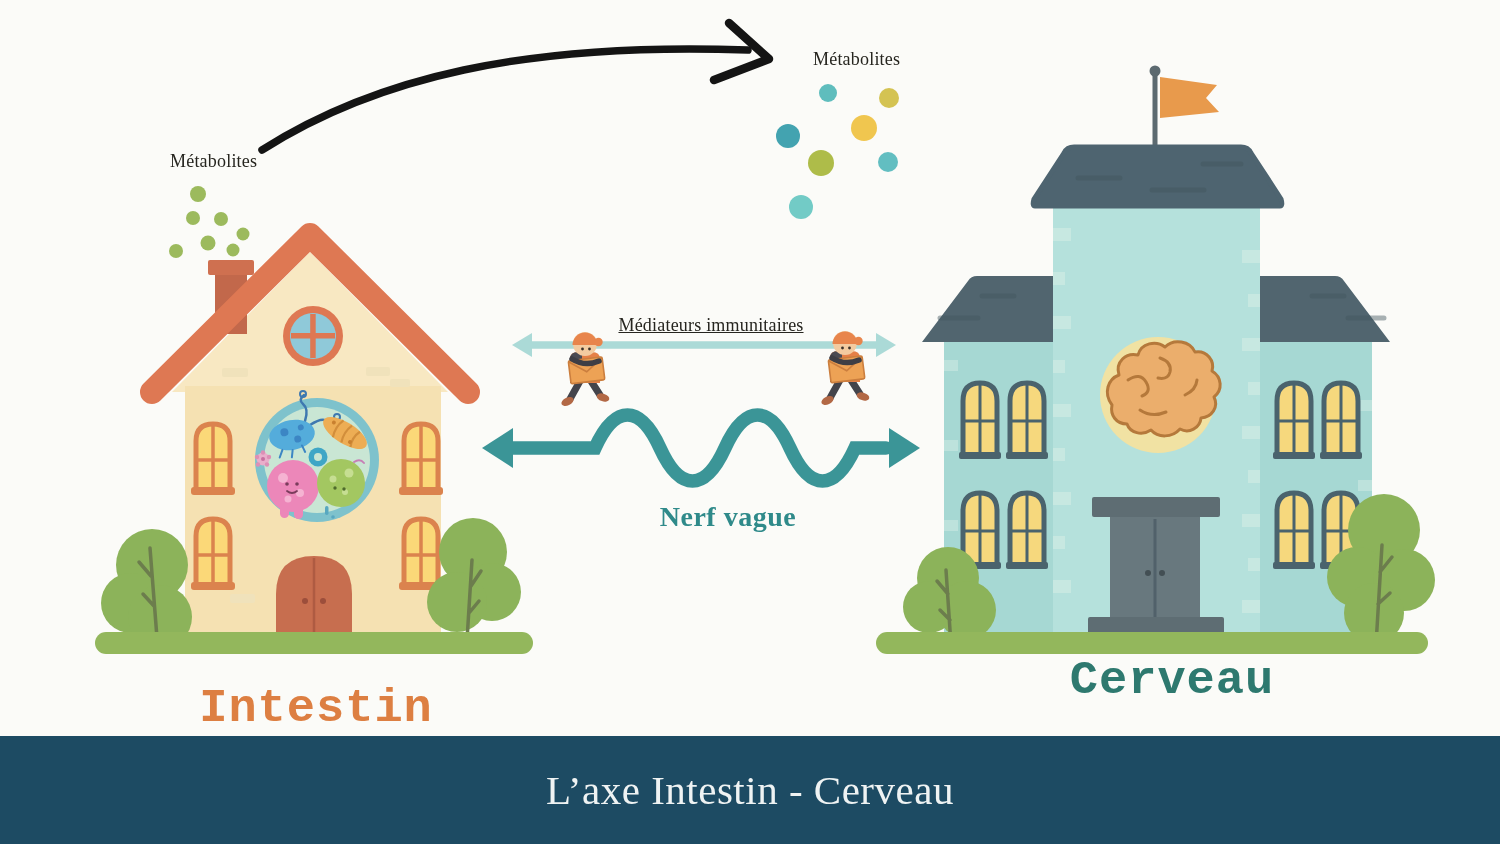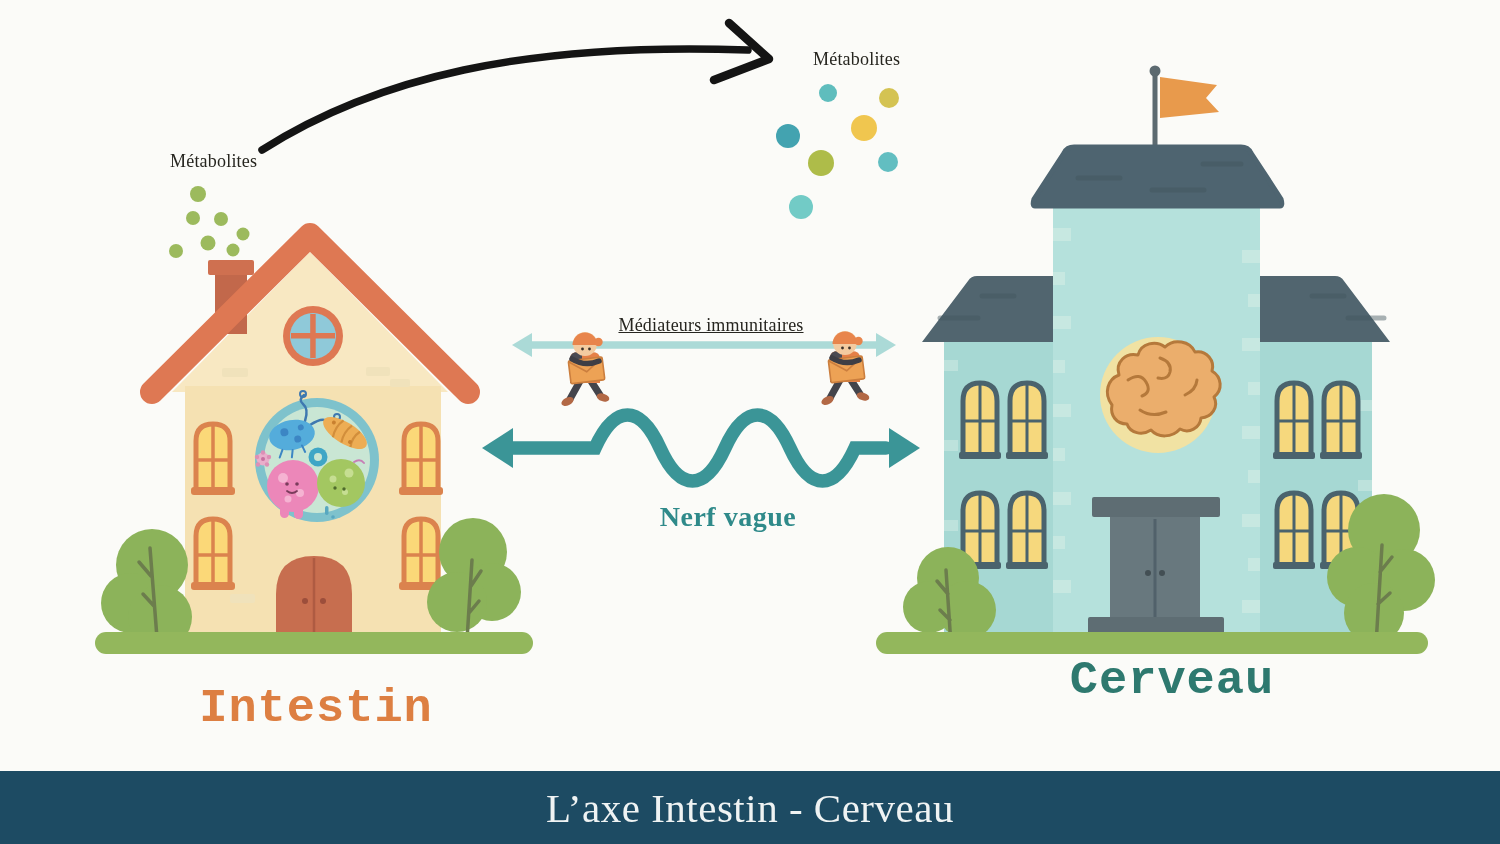--- a/index.html
+++ b/index.html
@@ -17,21 +17,21 @@
     font-size:28px;font-weight:bold;color:#2F8A8A;letter-spacing:.5px;
   }
   .node-label{
     position:absolute;transform:translateX(-50%);
     font-family:Liberation Mono, monospace;font-weight:700;
     font-size:47px;letter-spacing:1px;white-space:nowrap;
   }
   .node-intestin{color:#DD7F42;}
   .node-cerveau{color:#2E796F;}
   .banner{
-    position:absolute;left:0;bottom:0;width:1500px;height:73px;
+    position:absolute;left:0;bottom:0;width:1500px;height:108px;
     background:#1D4B63;display:flex;align-items:center;justify-content:center;
   }
   .banner-title{
     color:#EFF3F3;font-size:41px;letter-spacing:.5px;
     font-family:"Liberation Serif",serif;
   }
 </style>
 </head>
 <body>
 

